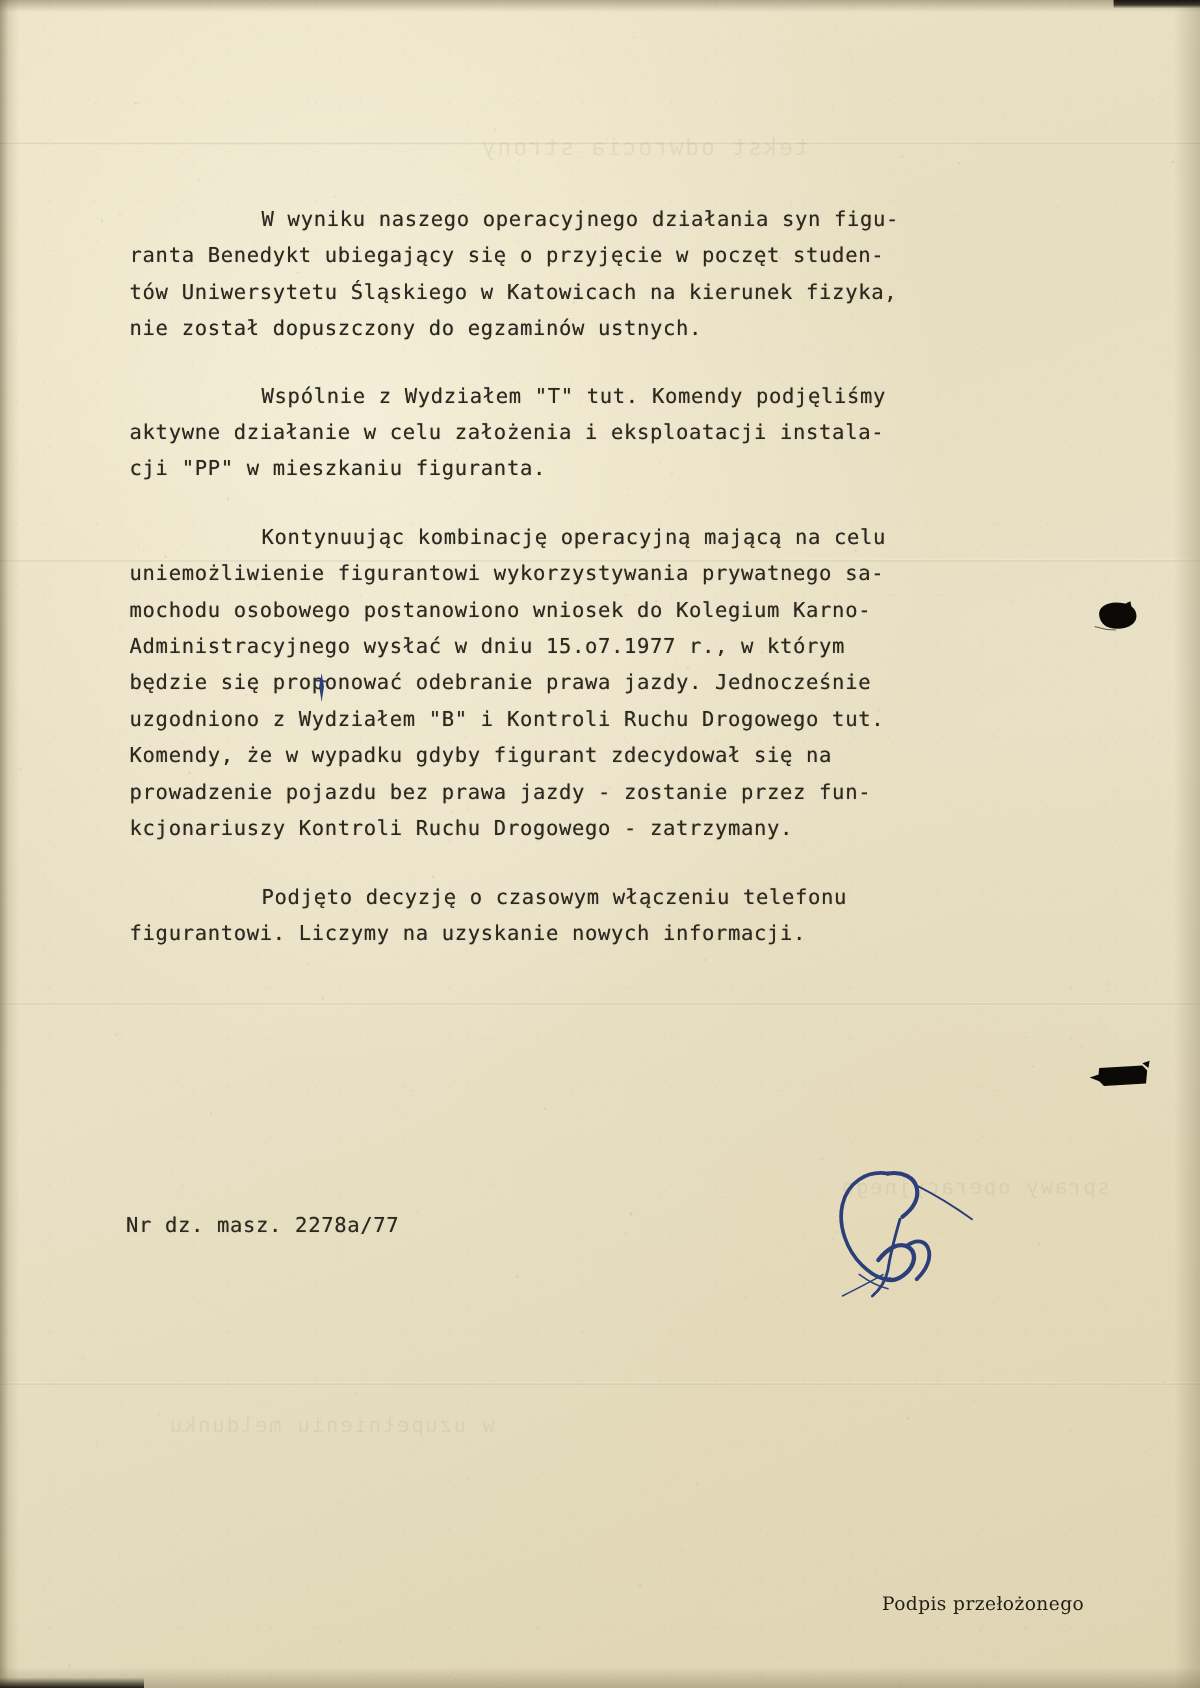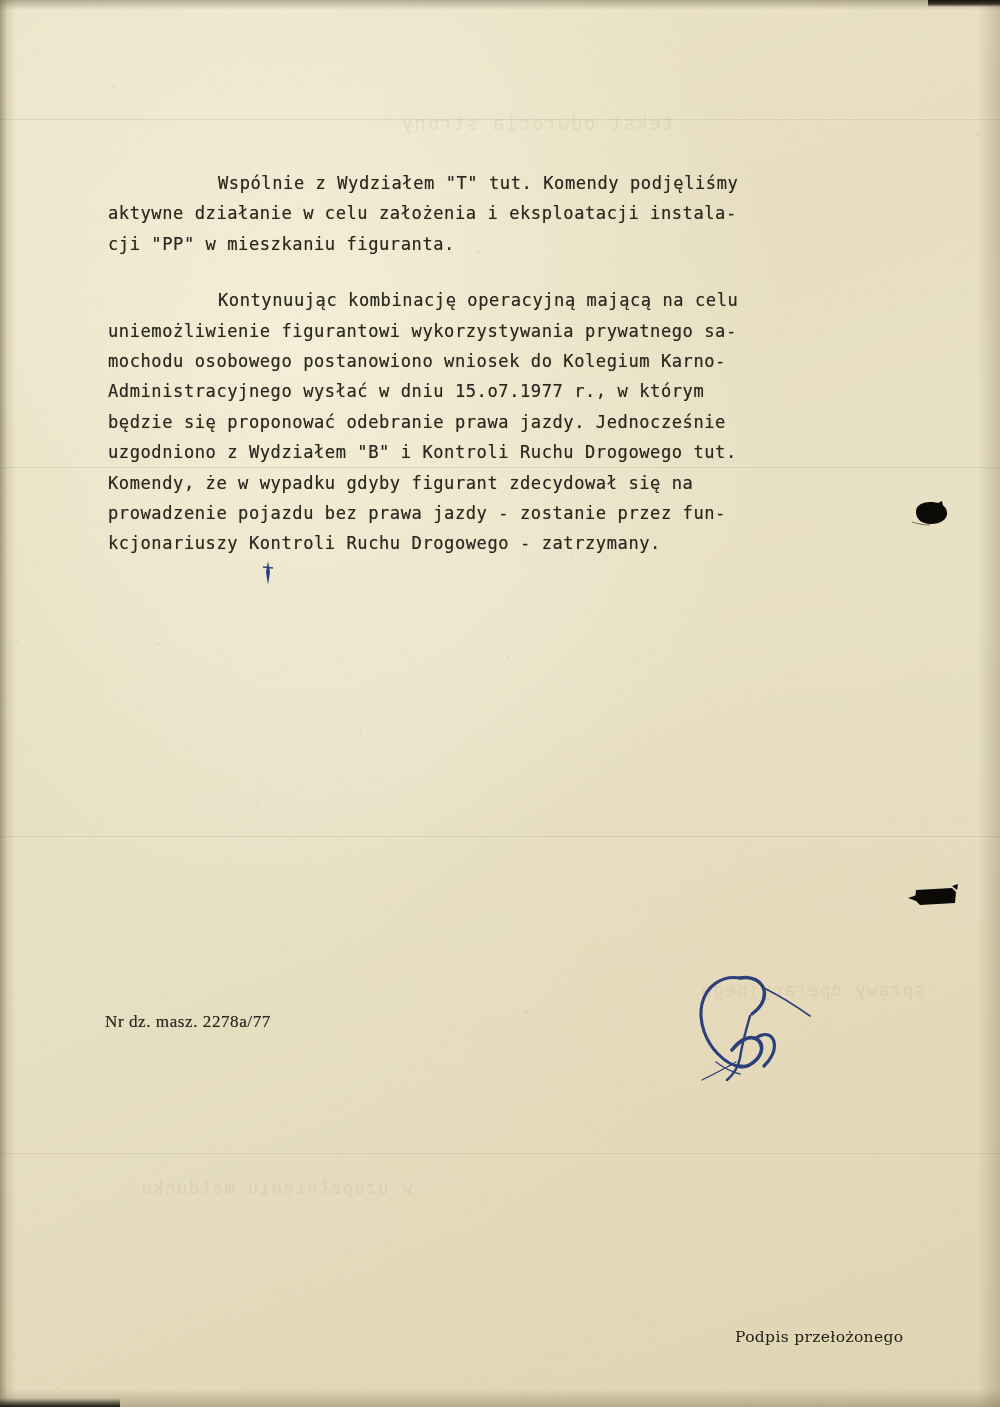--- a/index.html
+++ b/index.html
@@ -151,21 +151,20 @@
 
   .refline {
     position: absolute;
     left: 105px;
     top: 1012px;
     font-size: 17.1px;
     letter-spacing: 0.55px;
     color: #2b281f;
     white-space: nowrap;
     text-shadow: 0 0 0.7px rgba(43,40,31,0.55);
-    font-family: Liberation Serif, serif;
   }
 
   
   .footer-label {
     position: absolute;
     left: 735px;
     top: 1328px;
     font-family: "DejaVu Serif", "Liberation Serif", serif;
     font-size: 15.5px;
     letter-spacing: 0.35px;
@@ -465,32 +464,38 @@
   <div class="crease" style="top:466px;"></div>
   <div class="crease" style="top:835px;"></div>
   <div class="crease" style="top:1152px;"></div>
 
   <div class="bleed" style="left:400px; top:112px;">tekst odwrocia strony</div>
   <div class="bleed" style="left:140px; top:1178px; font-size:17px;">w uzupełnieniu meldunku</div>
   <div class="bleed" style="left:700px; top:980px; font-size:17px;">sprawy operacyjnego</div>
 
 
   <div class="body-text">
+    <p class="para"><span class="indent"></span><span>W wyniku naszego operacyjnego działania syn figu-
+ranta Benedykt ubiegający się o przyjęcie w poczęt studen-
+tów Uniwersytetu Śląskiego w Katowicach na kierunek fizyka,
+nie został dopuszczony do egzaminów ustnych.</span></p>
     <p class="para"><span class="indent"></span><span>Wspólnie z Wydziałem "T" tut. Komendy podjęliśmy
 aktywne działanie w celu założenia i eksploatacji instala-
 cji "PP" w mieszkaniu figuranta.</span></p>
     <p class="para"><span class="indent"></span><span>Kontynuując kombinację operacyjną mającą na celu
 uniemożliwienie figurantowi wykorzystywania prywatnego sa-
 mochodu osobowego postanowiono wniosek do Kolegium Karno-
 Administracyjnego wysłać w dniu 15.o7.1977 r., w którym
 będzie się proponować odebranie prawa jazdy. Jednocześnie
 uzgodniono z Wydziałem "B" i Kontroli Ruchu Drogowego tut.
 Komendy, że w wypadku gdyby figurant zdecydował się na
 prowadzenie pojazdu bez prawa jazdy - zostanie przez fun-
 kcjonariuszy Kontroli Ruchu Drogowego - zatrzymany.</span></p>
+    <p class="para"><span class="indent"></span><span>Podjęto decyzję o czasowym włączeniu telefonu
+figurantowi. Liczymy na uzyskanie nowych informacji.</span></p>
   </div>
 
   <div class="refline">Nr dz. masz. 2278a/77</div>
 
   <svg class="signature" viewBox="0 0 170 135">
     <g fill="none" stroke="#2c3f7a" stroke-linecap="round" stroke-linejoin="round">
       <path d="M68 16 C50 13, 34 24, 30 42 C26 60, 34 80, 46 92 C55 101, 64 105, 70 104" stroke-width="3.1"></path>
       <path d="M68 16 C80 14, 90 19, 92 28 C94 38, 88 46, 80 52" stroke-width="3.4"></path>
       <path d="M92 26 C108 34, 124 44, 138 54" stroke-width="1.6"></path>
       <path d="M78 54 C74 68, 70 82, 68 96 C66 106, 62 112, 55 118" stroke-width="2.4"></path>

